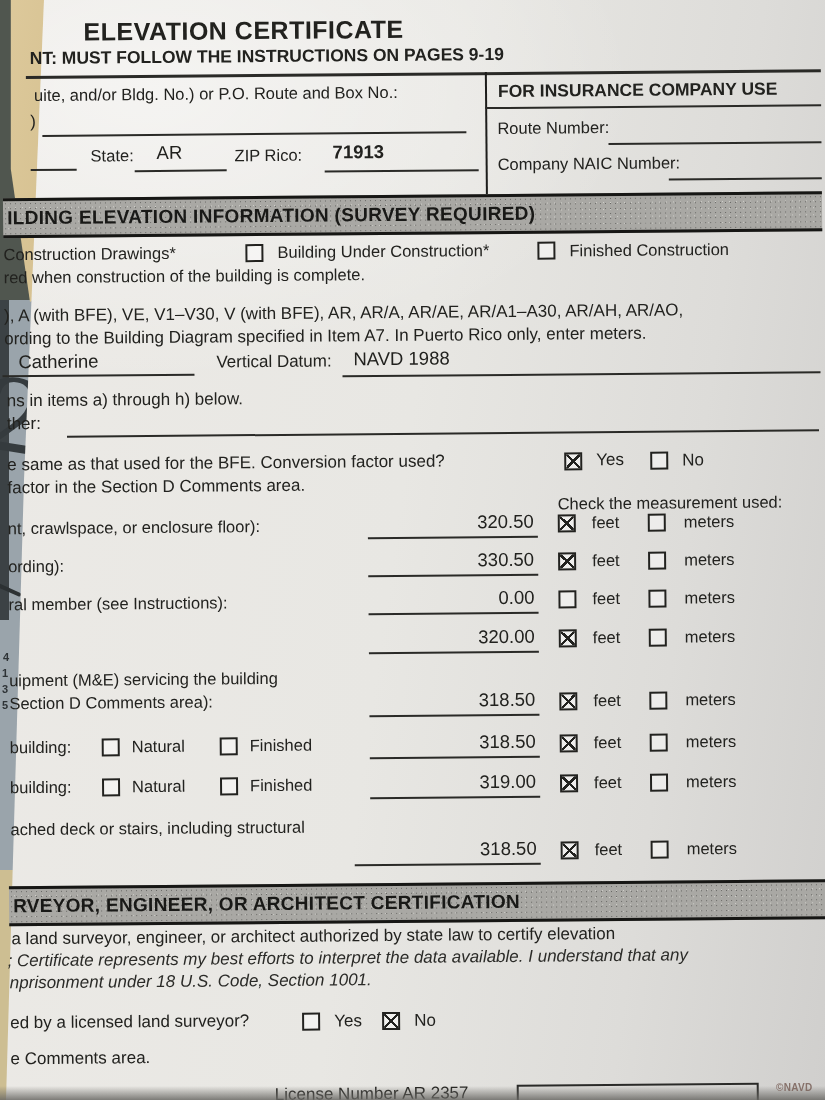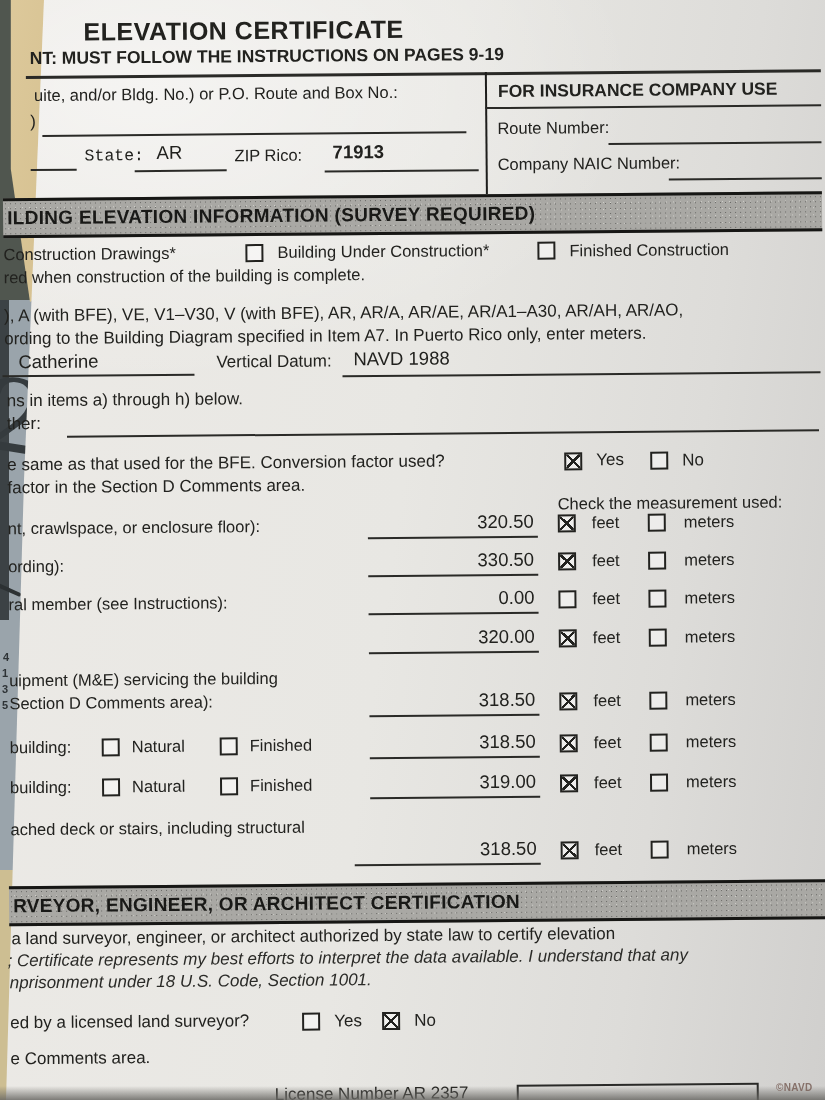--- a/index.html
+++ b/index.html
@@ -95,21 +95,21 @@
 
     <div class="t h1" style="left:88px;top:18px;">ELEVATION CERTIFICATE</div>
     <div class="t h2" style="left:34px;top:48px;">NT: MUST FOLLOW THE INSTRUCTIONS ON PAGES 9-19</div>
     <div class="ul" style="left:30px;top:76px;width:795px;height:2.5px;"></div>
     <div class="vline" style="left:489px;top:76px;height:122px;"></div>
 
     <div class="t lbl" style="left:38px;top:86px;">uite, and/or Bldg. No.) or P.O. Route and Box No.:</div>
     <div class="t big" style="left:34px;top:112px;">)</div>
     <div class="ul" style="left:46px;top:135px;width:424px;"></div>
     <div class="ul" style="left:34px;top:169px;width:46px;"></div>
-    <div class="t lbl" style="left:88px;top:147px;font-family:Liberation Mono, monospace;">State:</div>
+    <div class="t lbl" style="left:94px;top:147px;">State:</div>
     <div class="t val" style="left:160px;top:143px;">AR</div>
     <div class="ul" style="left:138px;top:171px;width:92px;"></div>
     <div class="t lbl" style="left:238px;top:148px;">ZIP Rico:</div>
     <div class="t val" style="left:336px;top:144px;font-weight:bold;">71913</div>
     <div class="ul" style="left:328px;top:173px;width:154px;"></div>
 
     <div class="t h2" style="left:502px;top:85px;">FOR INSURANCE COMPANY USE</div>
     <div class="ul" style="left:489px;top:111px;width:336px;"></div>
     <div class="t lbl" style="left:501px;top:123px;">Route Number:</div>
     <div class="ul" style="left:612px;top:148px;width:213px;height:1.8px;"></div>

